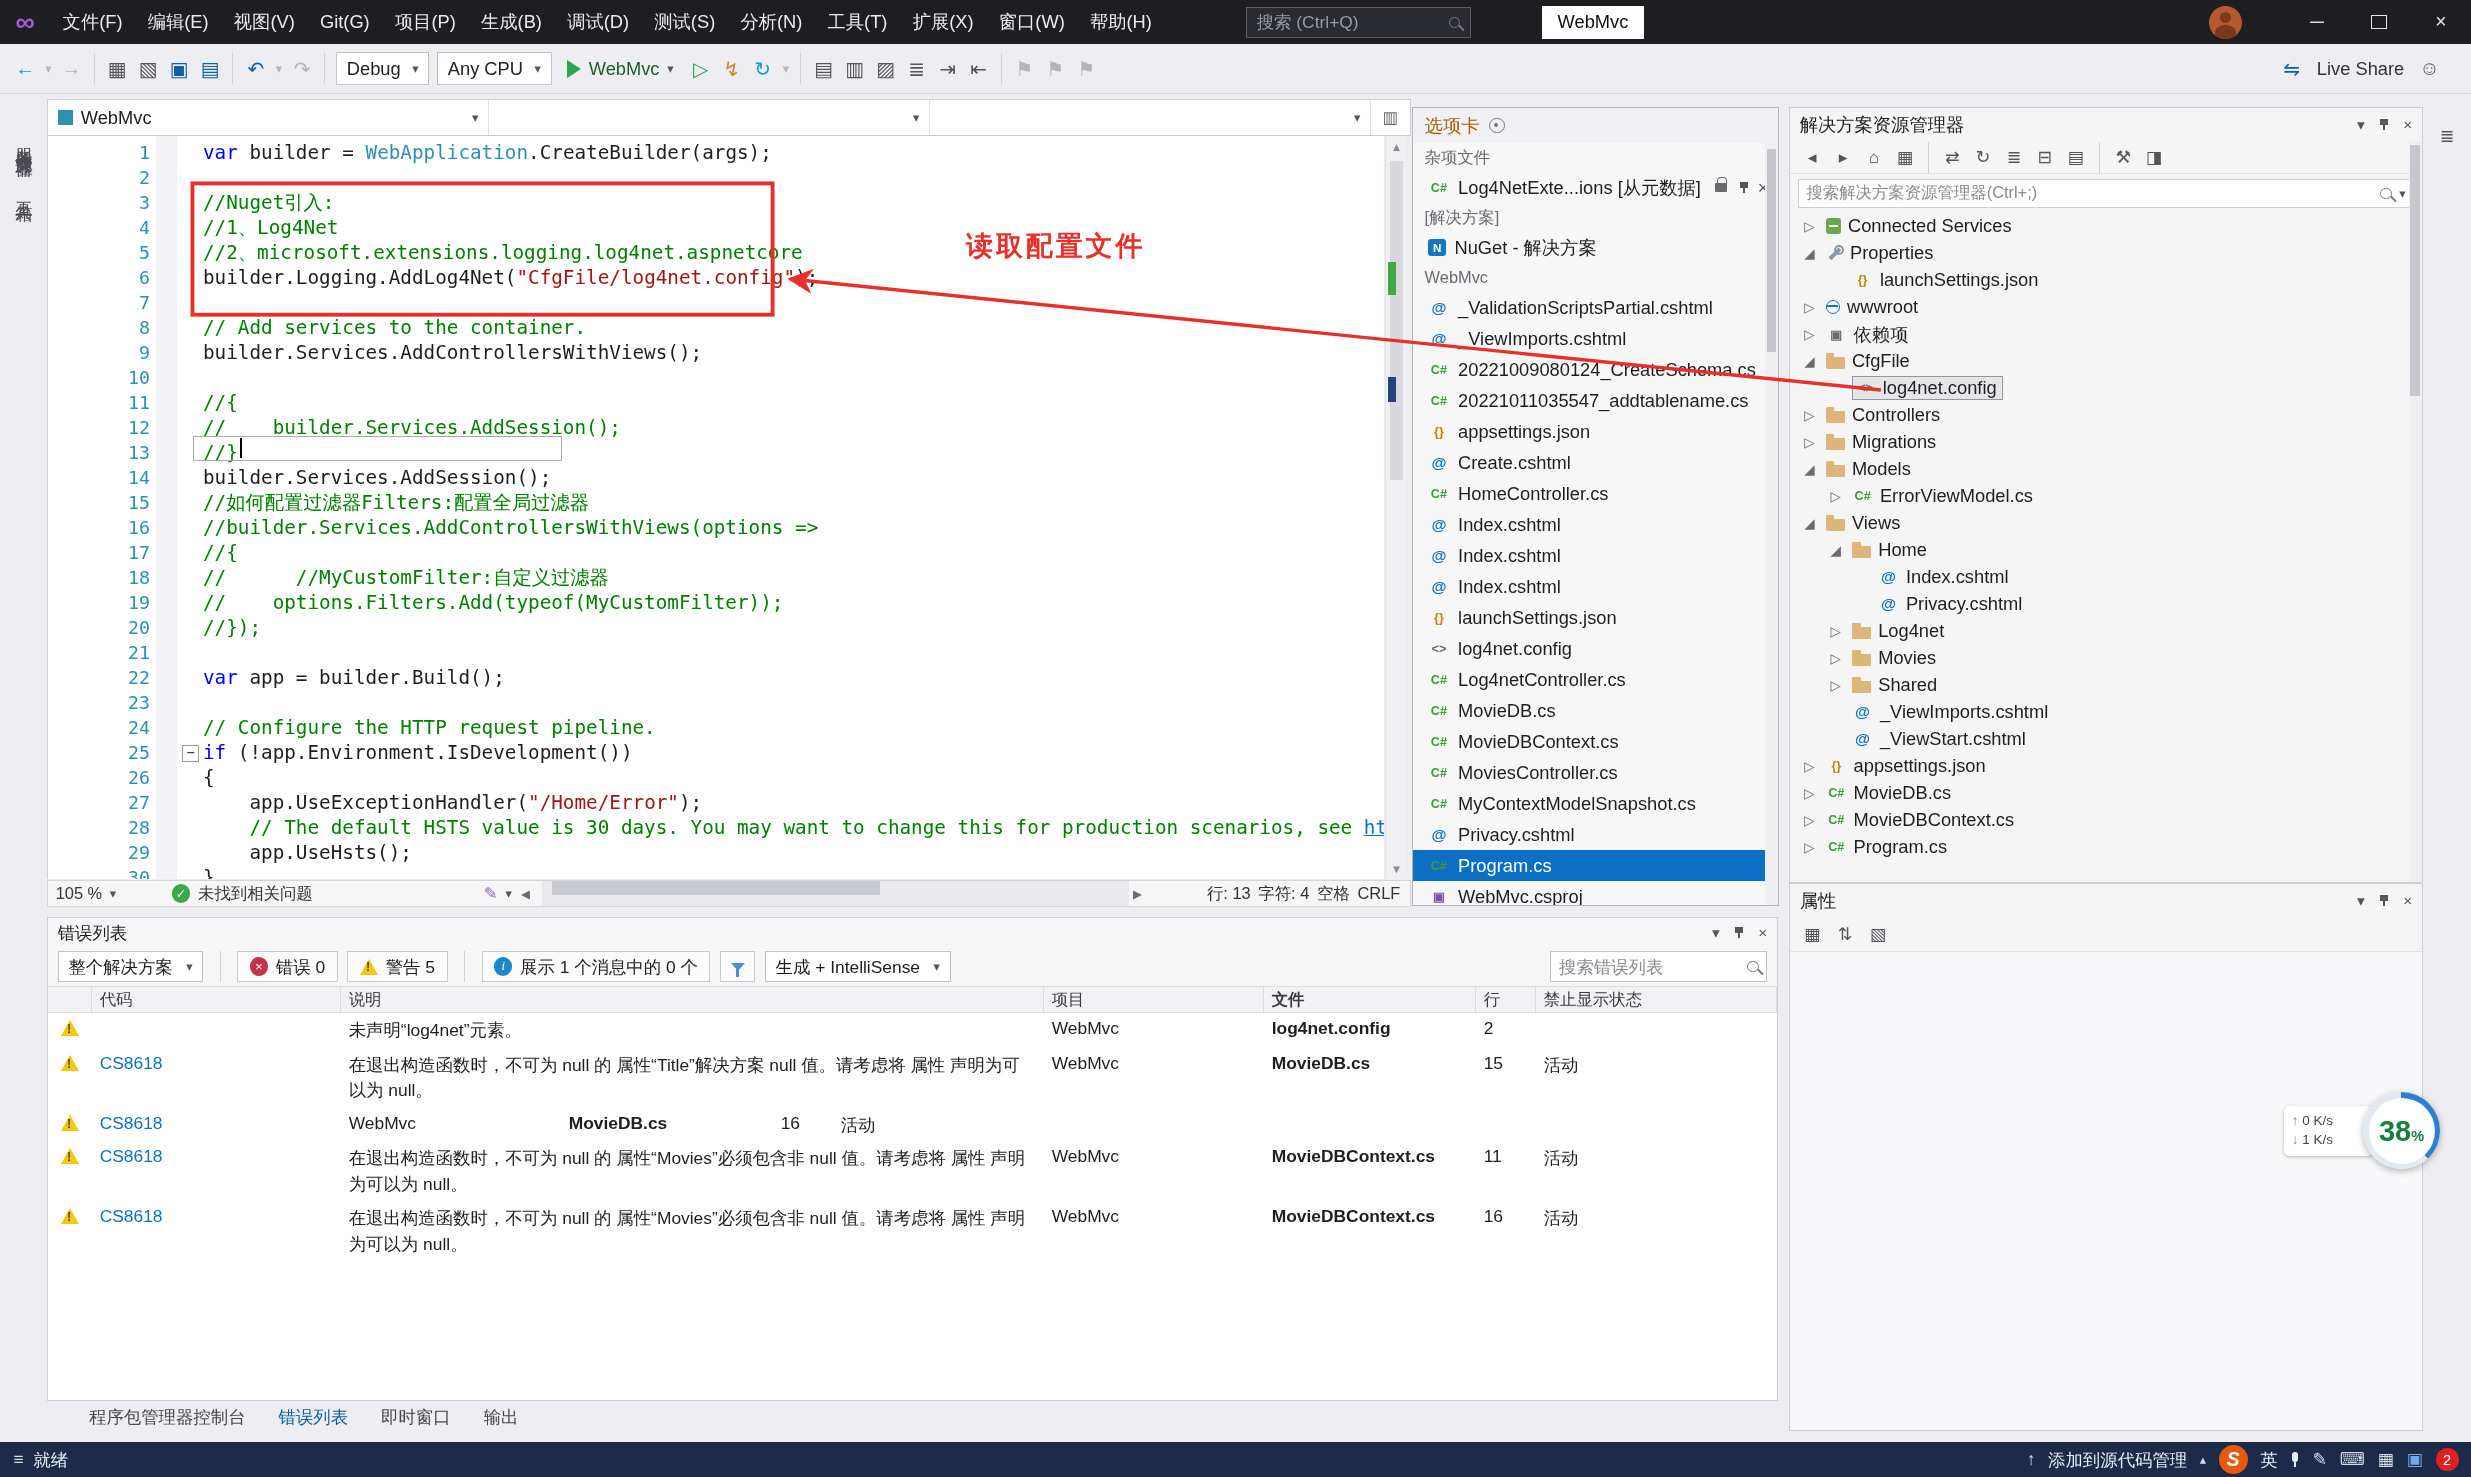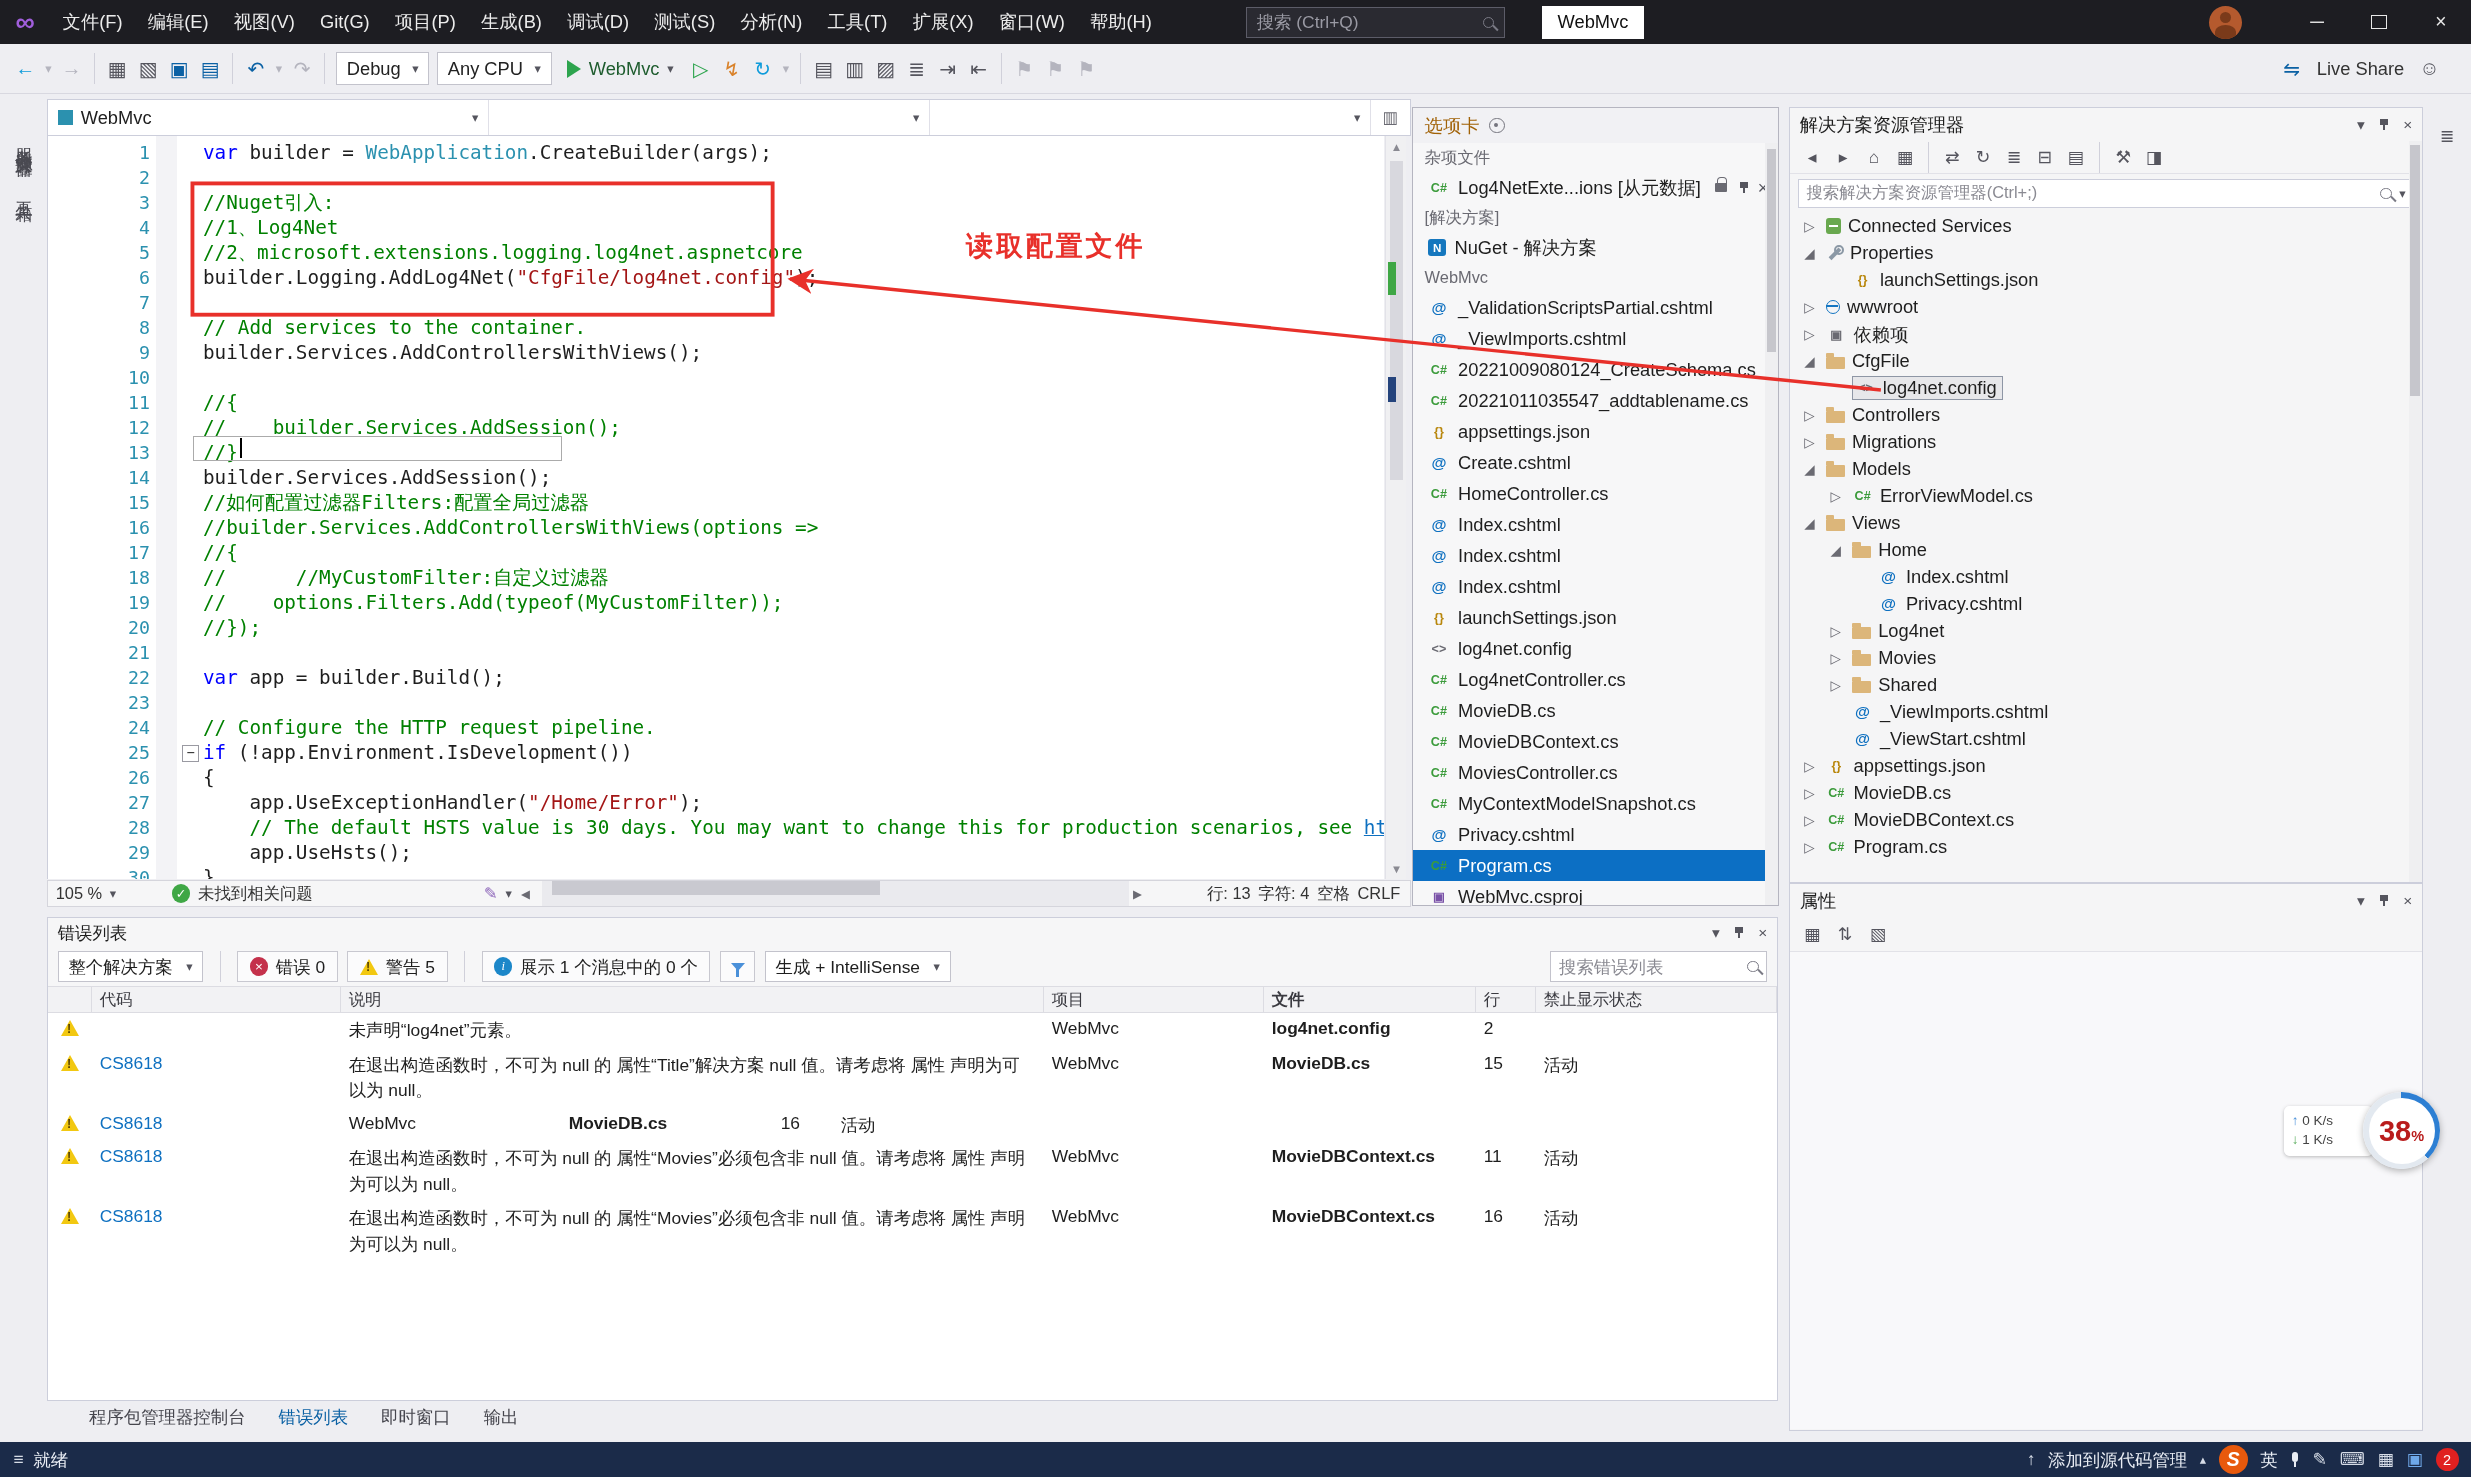--- a/index.html
+++ b/index.html
@@ -7,21 +7,21 @@
   #app {
     position: relative; width: 2472px; height: 1477px; overflow: hidden;
     background: #EEEEF2; font-family: "Liberation Sans", "DejaVu Sans", sans-serif;
     color:#1E1E1E;
   }
   
   .titlebar { position:absolute; left:0; top:0; width:2472px; height:44px; background:#1D1D22; display:flex; align-items:center; }
   .vs-logo { width:50px; text-align:center; color:#A05EDB; font-size:27px; font-weight:bold; line-height:44px; }
   .menubar { display:flex; align-items:center; height:44px; }
   .menu-item { padding:0 12.6px; font-size:18.3px; color:#ECECEC; line-height:44px; white-space:nowrap; }
-  .qsearch { position:absolute; left:1246px; top:6.8px; width:259px; height:31px; background:#2A2A31; border:1px solid #5C5C68;
+  .qsearch { position:absolute; left:1246px; top:6.8px; width:225px; height:31px; background:#2A2A31; border:1px solid #5C5C68;
              display:flex; align-items:center; justify-content:space-between; padding:0 9.7px; color:#9A9AA4; font-size:17.4px; }
   .sol-badge { position:absolute; left:1542px; top:5.8px; width:102px; height:33px; background:#FFFFFF; color:#111;
                display:flex; align-items:center; justify-content:center; font-size:18.3px; }
   .avatar { position:absolute; left:2209px; top:5.8px; width:33px; height:33px; border-radius:50%; background:#B55A2E; overflow:hidden; }
   .av-head { position:absolute; left:10.6px; top:5.8px; width:11.6px; height:11.6px; border-radius:50%; background:#7A3A1A; }
   .av-body { position:absolute; left:5.8px; top:19.3px; width:21px; height:13.5px; border-radius:50% 50% 0 0; background:#7A3A1A; }
   .winbtns { position:absolute; right:0; top:0; height:44px; display:flex; }
   .winbtn { width:62px; height:44px; display:flex; align-items:center; justify-content:center; color:#E8E8E8; font-size:19.3px; }
   .maxbox { width:15.4px; height:14.5px; border:1.9px solid #E8E8E8; }
   
@@ -165,21 +165,21 @@
   .right-strip { position:absolute; left:2423px; top:95px; width:48px; height:1337px; background:#EEEEF2; }
   .right-strip .sx-icon { margin:27px auto 0 auto; }
   
   .annot-svg { position:absolute; left:0; top:0; z-index:60; pointer-events:none; }
   .annot-label { position:absolute; left:966px; top:228px; z-index:61; color:#E8302A; font-size:27px; font-weight:bold; letter-spacing:2.9px; }
   .netpill { position:absolute; left:2284px; top:1106px; z-index:54; width:89px; height:50px; background:rgba(255,255,255,.95); border-radius:5.8px;
              box-shadow:0 1px 3.9px rgba(0,0,0,.25); font-size:13.5px; color:#444; display:flex; flex-direction:column; justify-content:center; padding:0 7.7px; line-height:1.4; }
   .netcircle { position:absolute; left:2363px; top:1092px; z-index:55; width:77px; height:77px; border-radius:50%;
                background:conic-gradient(#2D7FD3 0 38%, #E3E9F0 38% 100%); box-shadow:0 1.9px 7.7px rgba(0,0,0,.3);
                display:flex; align-items:center; justify-content:center; }
-  .netinner { width:66px; height:66px; border-radius:50%; background:#FFF; display:flex; align-items:baseline; justify-content:center; padding-top:17.4px; color:#b91c1c; font-weight:bold; }
+  .netinner { width:66px; height:66px; border-radius:50%; background:#FFF; display:flex; align-items:baseline; justify-content:center; padding-top:17.4px; color:#15803d; font-weight:bold; }
   .netinner .pct { font-size:29px; } .netinner .pctsign { font-size:14.5px; }
   .up-arrow { color:#4A90D9; } .down-arrow { color:#53A957; }
 </style>
 </head>
 <body>
 
 <div id="app">
 
   <div class="titlebar">
     <span class="vs-logo">∞</span>

